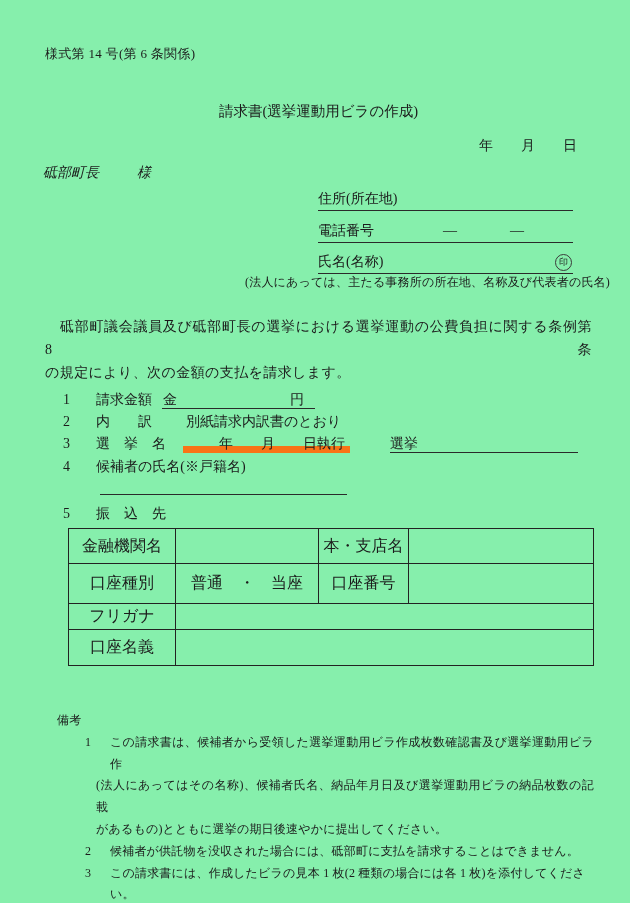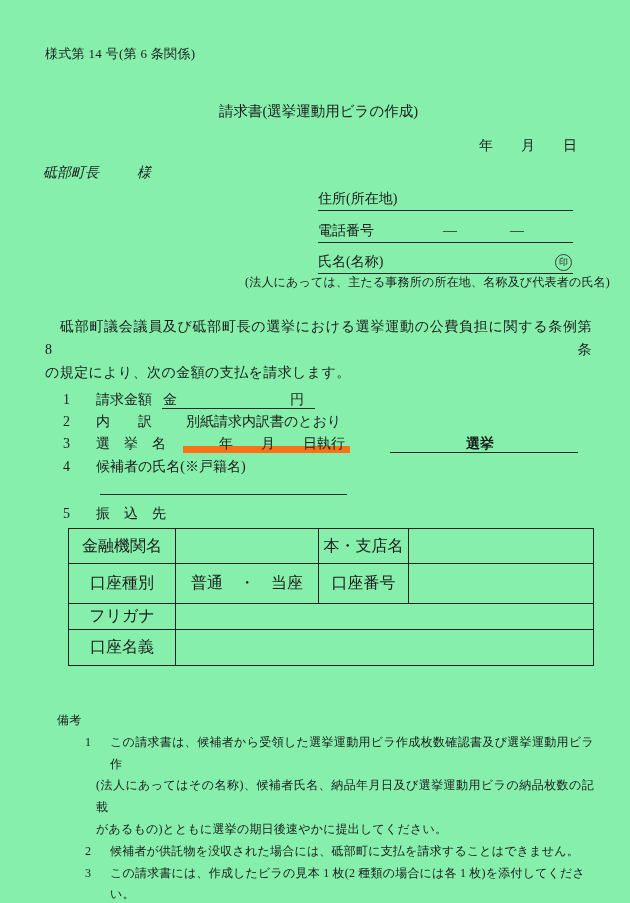--- a/index.html
+++ b/index.html
@@ -43,21 +43,21 @@
   }
   .u-amount .cur{position:absolute;left:1px;top:0;}
   .u-amount .yen{position:absolute;right:11px;top:0;}
   .u-date{
     position:absolute;left:183px;top:0;width:167px;height:18px;
     border-bottom:7px solid #f97316;box-sizing:border-box;padding-left:36px;
   }
   .u-election{
     position:absolute;left:390px;top:0;width:188px;height:18px;
     border-bottom:1px solid #2a2a2a;box-sizing:border-box;
-    text-align:center;padding-right:8px;font-weight:bold;
+    text-align:left;padding-right:8px;
   }
   .candidate-line{left:100px;top:476px;width:247px;height:18px;border-bottom:1px solid #2a2a2a;}
 
   table.bank{
     position:absolute;left:68px;top:528px;border-collapse:collapse;
     font-size:16px;table-layout:fixed;
   }
   table.bank td{border:1px solid #222;text-align:center;vertical-align:middle;padding:0;overflow:hidden;}
   .r1{height:35px;} .r2{height:40px;} .r3{height:26px;} .r4{height:36px;}
 

